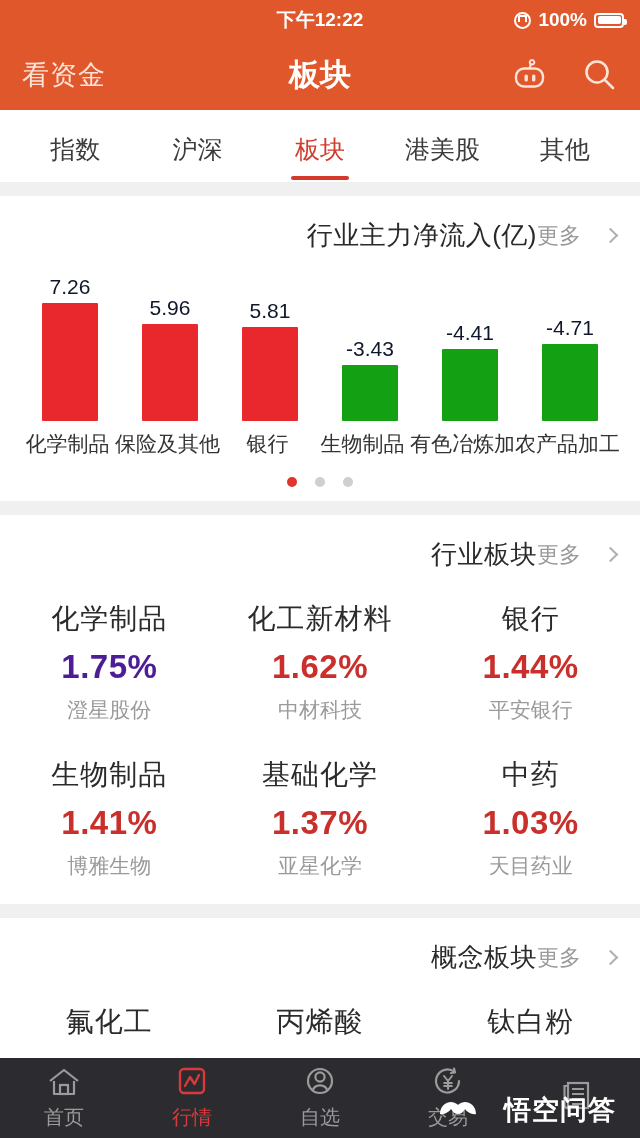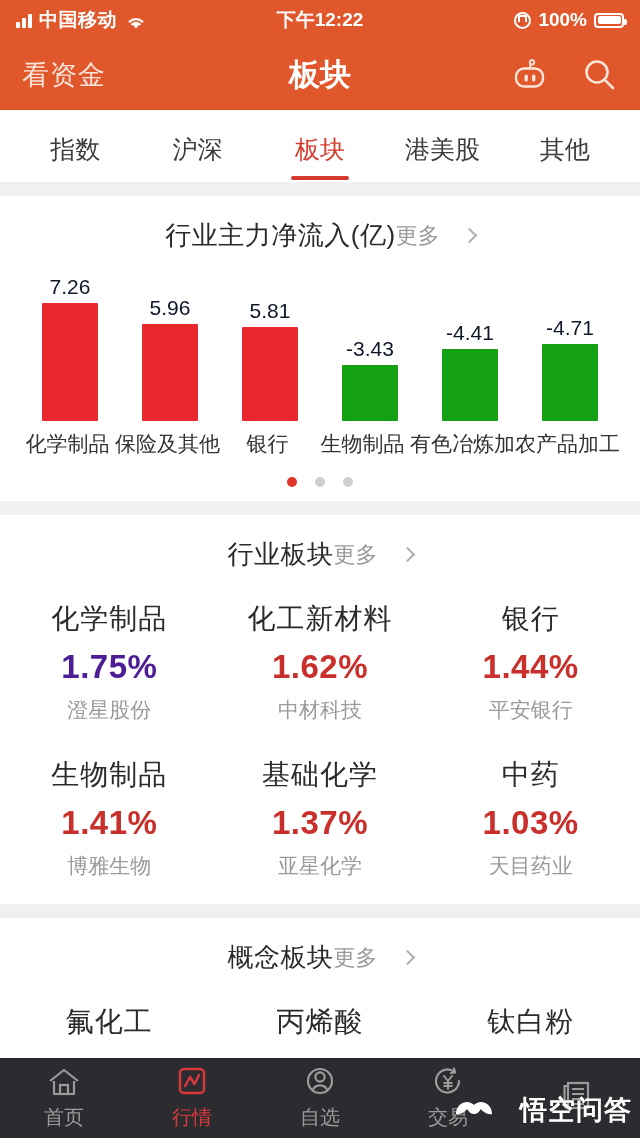--- a/index.html
+++ b/index.html
@@ -63,21 +63,21 @@
   .tab.active{ color:#D33A2C; }
   .tab.active:after{
     content:""; position:absolute; left:50%; transform:translateX(-50%);
     bottom:2px; width:58px; height:4px; background:#D33A2C; border-radius:2px;
   }
   .gap{ height:14px; background:#F0F0F0; }
 
   
   .card{ background:#fff; }
   .sec-head{
-    display:flex; align-items:center; justify-content:center;
+    display:flex; align-items:center; justify-content:flex-end;
     padding:22px 24px 10px;
   }
   .sec-title{ font-size:26px; color:#2A2A2A; letter-spacing:.5px; }
   .more{ display:flex; align-items:center; gap:24px; font-size:22px; color:#9A9A9A; }
   .chev{ display:inline-block; width:11px; height:11px; border-right:2px solid #B0B0B0; border-top:2px solid #B0B0B0; transform:rotate(45deg); }
 
   
   .chart{ position:relative; height:190px; margin:8px 10px 0; }
   .bars{ display:flex; align-items:flex-end; height:150px; padding:0 10px; }
   .bar-col{ flex:1; display:flex; flex-direction:column; align-items:center; justify-content:flex-end; height:100%; position:relative; }
@@ -102,46 +102,31 @@
   .bottomnav{
     position:absolute; left:0; bottom:0; width:640px; height:80px;
     background:#2C2C30; display:flex; align-items:center;
   }
   .nav-item{ flex:1; display:flex; flex-direction:column; align-items:center; justify-content:center; gap:5px; position:relative; }
   .nav-label{ font-size:20px; color:#9B9B9B; }
   .nav-item.active .nav-label{ color:#D9393B; }
   .nav-ico{ width:36px; height:34px; position:relative; }
 
   .watermark{
-    position:absolute; right:8px; bottom:10px;
+    position:absolute; right:24px; bottom:10px;
     display:flex; align-items:center; gap:24px; z-index:5;
   }
   .wm-text{ font-size:27px; color:#fff; font-weight:bold; letter-spacing:1px; }
 </style>
 </head>
 <body>
 
 <div class="phone">
 
   <div class="statusbar">
-    <div class="sb-left">
-      <span class="signal">
-          <i></i>
-          <i></i>
-          <i></i>
-        </span>
-      <span class="carrier">中国移动</span>
-      <span class="wifi">
-        <svg width="20" height="15" viewBox="0 0 20 15">
-          <path d="M10 13.4 L6.6 9.4 a5.3 5.3 0 0 1 6.8 0 Z" fill="#fff"></path>
-          <path d="M3.6 6.6 a9.6 9.6 0 0 1 12.8 0" stroke="#fff" stroke-width="2.1" fill="none" stroke-linecap="round"></path>
-          <path d="M6.1 9.2 a6 6 0 0 1 7.8 0" stroke="#fff" stroke-width="2.1" fill="none" stroke-linecap="round"></path>
-        </svg>
-      </span>
-    </div>
     <div class="sb-center">下午12:22</div>
     <div class="sb-right">
       <span class="lockrot"></span>
       <span>100%</span>
       <span class="batt"></span>
     </div>
   </div>
 
   <div class="header">
     <div class="hdr-left">看资金</div>

